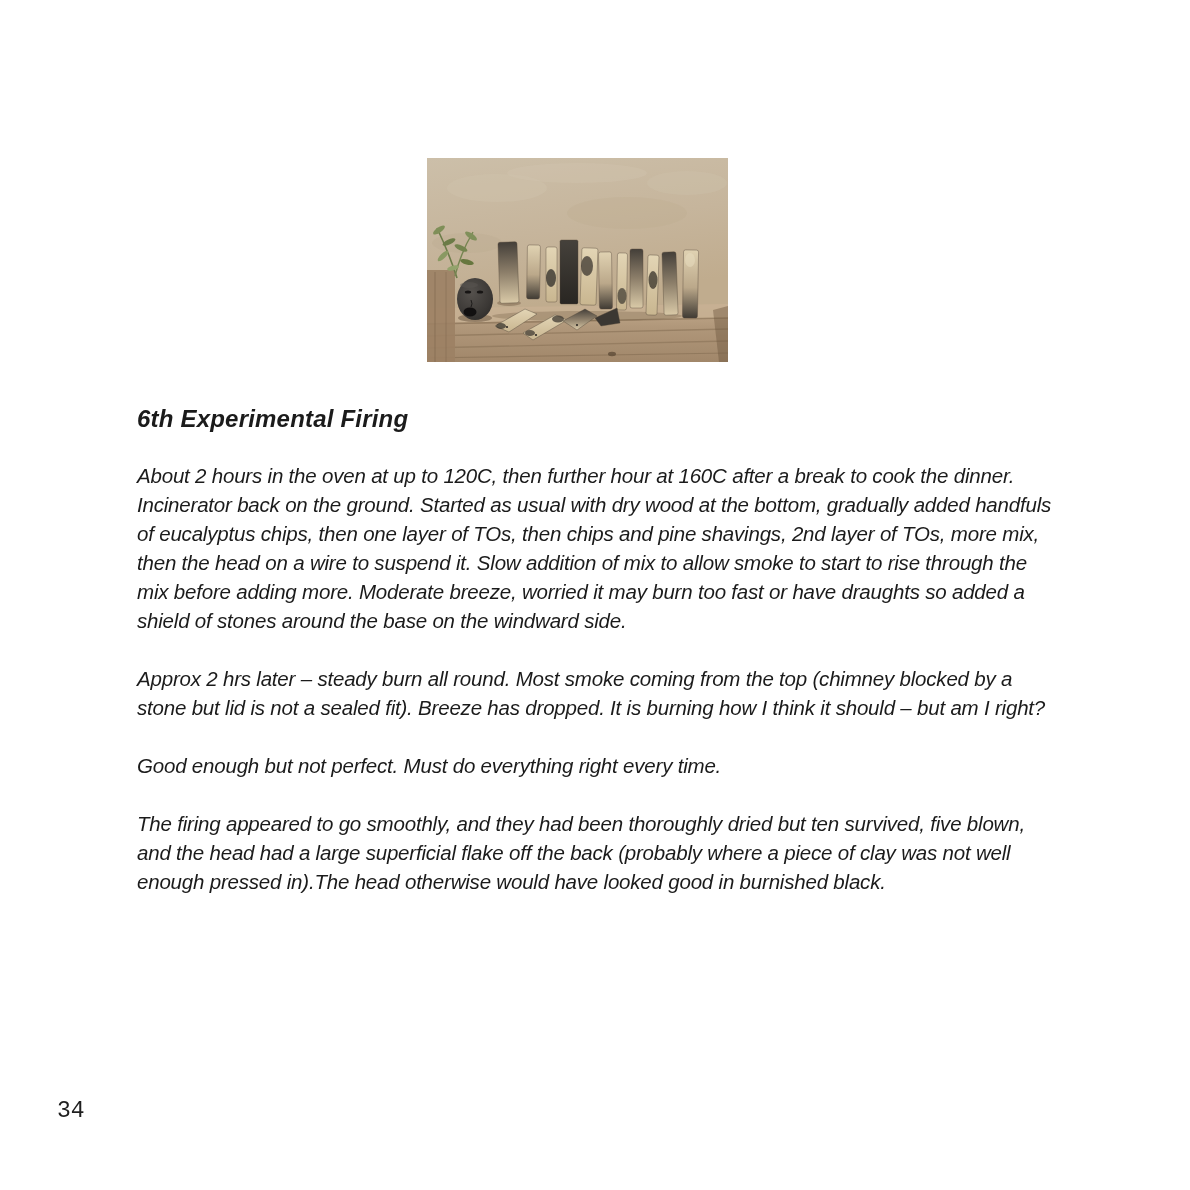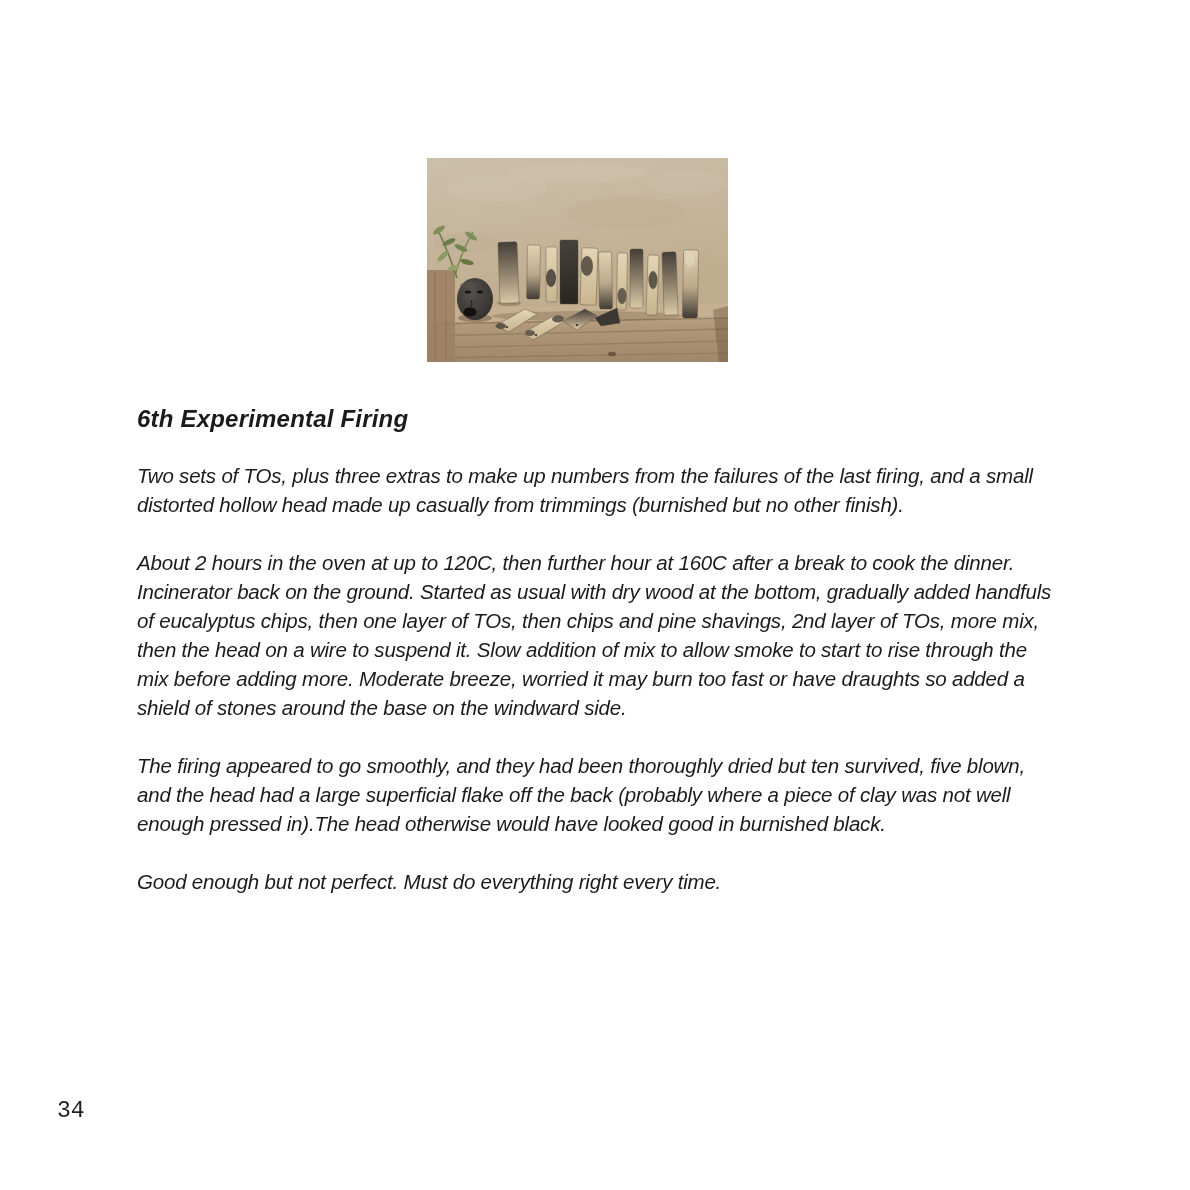--- a/index.html
+++ b/index.html
@@ -173,21 +173,21 @@
         <polygon points="168,160 190,150 193,165 174,168" fill="#3b3732"></polygon>
         <circle cx="80" cy="169" r="1.1" fill="#2e2a25" stroke="none"></circle>
         <circle cx="109" cy="177" r="1.1" fill="#2e2a25" stroke="none"></circle>
         <circle cx="150" cy="167" r="1" fill="#23201c" stroke="none"></circle>
       </g>
     </svg>
   </figure>
 
   <main class="content">
     <h1 class="title">6th Experimental Firing</h1>
-    <p class="para">Two sets of TOs, plus three extras to make up numbers from the failures of the last firing, and a small distorted hollow head made up casually from trimmings (burnished but no other finish).</p>
     <p class="para">About 2 hours in the oven at up to 120C, then further hour at 160C after a break to cook the dinner. Incinerator back on the ground. Started as usual with dry wood at the bottom, gradually added handfuls of eucalyptus chips, then one layer of TOs, then chips and pine shavings, 2nd layer of TOs, more mix, then the head on a wire to suspend it. Slow addition of mix to allow smoke to start to rise through the mix before adding more. Moderate breeze, worried it may burn too fast or have draughts so added a shield of stones around the base on the windward side.</p>
+    <p class="para">Approx 2 hrs later – steady burn all round. Most smoke coming from the top (chimney blocked by a stone but lid is not a sealed fit). Breeze has dropped. It is burning how I think it should – but am I right?</p>
+    <p class="para">Good enough but not perfect. Must do everything right every time.</p>
     <p class="para">The firing appeared to go smoothly, and they had been thoroughly dried but ten survived, five blown, and the head had a large superficial flake off the back (probably where a piece of clay was not well enough pressed in).The head otherwise would have looked good in burnished black.</p>
-    <p class="para">Good enough but not perfect. Must do everything right every time.</p>
   </main>
 
   <div class="pagenum">34</div>
 
 </div>
 
 </body></html>

